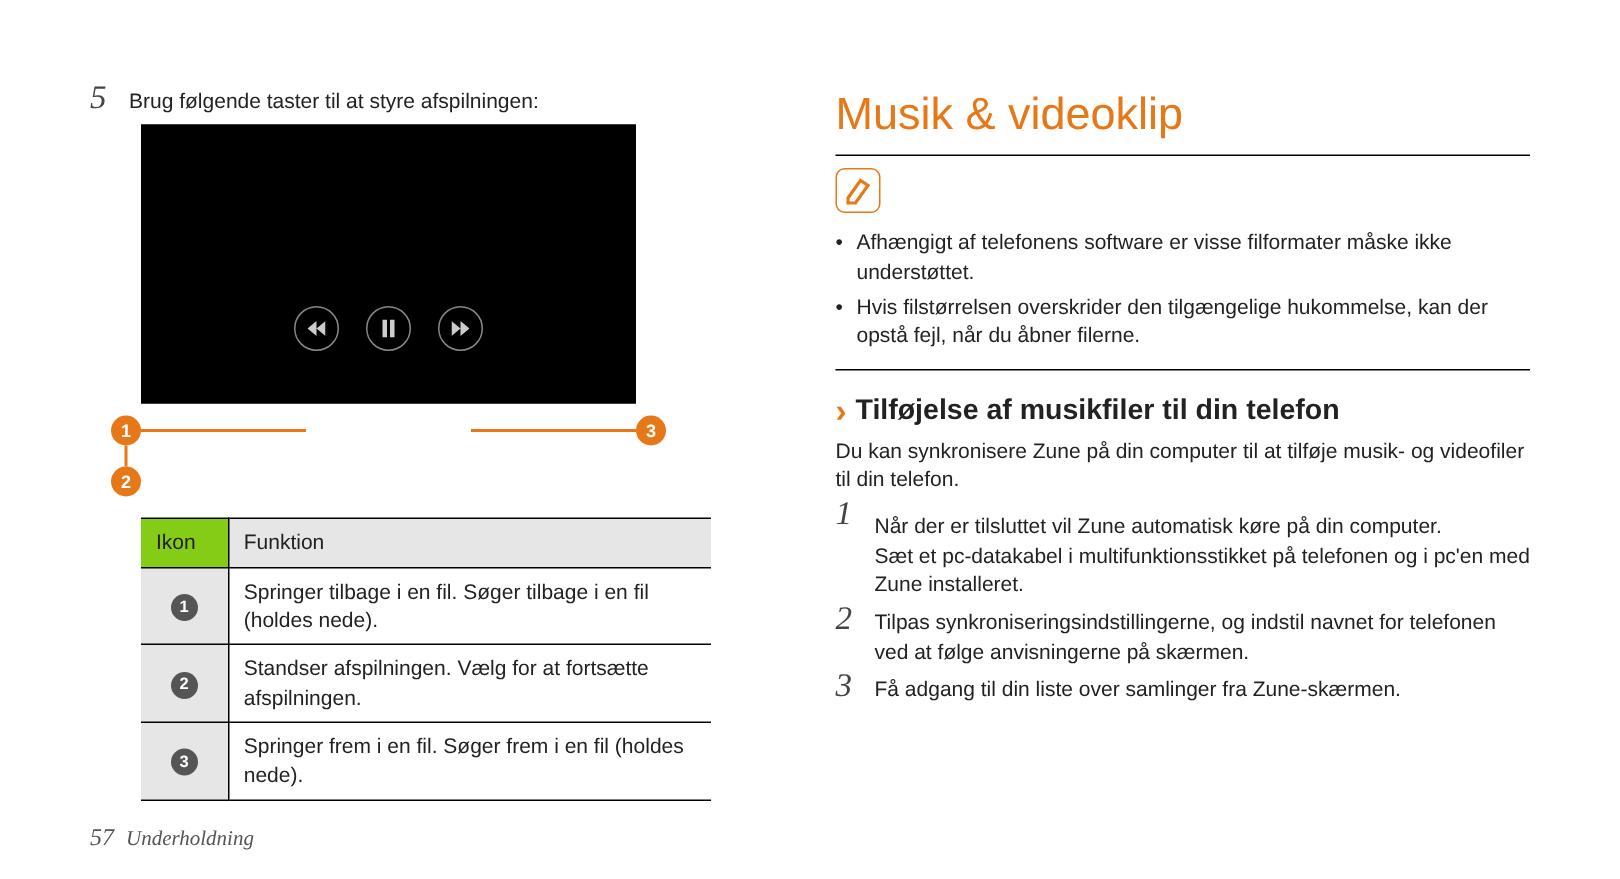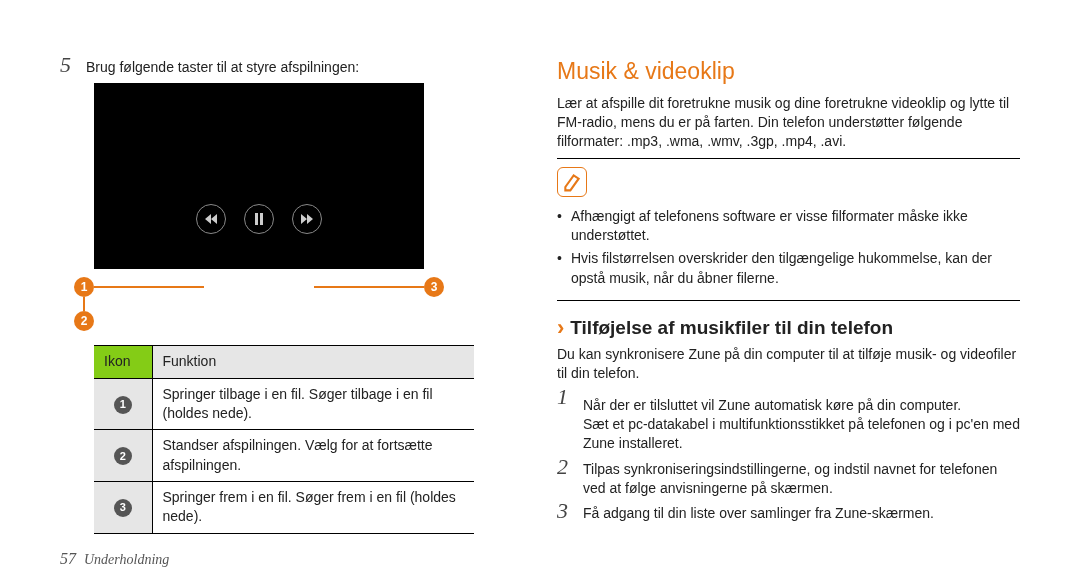--- a/index.html
+++ b/index.html
@@ -120,21 +120,21 @@
   .row-num {
     display:inline-flex; width:18px; height:18px;
     background:#555; color:#fff; border-radius:50%;
     font-size:11px; font-weight:600;
     align-items:center; justify-content:center;
   }
 
   
   .h1-title {
     color: #e77817;
-    font-size: 23px;
+    font-size: 30px;
     font-weight: 500;
     margin-bottom: 6px;
     margin-top:-2px;
   }
   .para { margin-bottom: 6px; }
   .note {
     display:flex; gap:10px;
     border-top:1px solid #000; border-bottom:1px solid #000;
     padding:8px 0; margin: 6px 0 14px 0; flex-direction: column;
   }
@@ -222,31 +222,30 @@
         <tr>
           <td><span class="row-num">3</span></td>
           <td>Springer frem i en fil. Søger frem i en fil (holdes nede).</td>
         </tr>
       </tbody>
     </table>
   </div>
 
   <div class="col">
     <div class="h1-title">Musik &amp; videoklip</div>
-    <div class="para">Lær at afspille dit foretrukne musik og dine foretrukne videoklip og lytte til FM-radio, mens du er på farten. Din telefon understøtter følgende filformater: .mp3, .wma, .wmv, .3gp, .mp4, .avi.</div>
 
     <div class="note">
       <div class="note-icon">
         <svg width="20" height="20" viewBox="0 0 24 24">
             <path d="M4 18 L14 4 L20 8 L10 22 L4 22 Z"></path>
           </svg>
       </div>
       <ul>
         <li>Afhængigt af telefonens software er visse filformater måske ikke understøttet.</li>
-        <li>Hvis filstørrelsen overskrider den tilgængelige hukommelse, kan der opstå musik, når du åbner filerne.</li>
+        <li>Hvis filstørrelsen overskrider den tilgængelige hukommelse, kan der opstå fejl, når du åbner filerne.</li>
       </ul>
     </div>
 
     <div class="h2-sub">
       <span class="chev">›</span>
       <span>Tilføjelse af musikfiler til din telefon</span>
     </div>
     <div class="para">Du kan synkronisere Zune på din computer til at tilføje musik- og videofiler til din telefon.</div>
 
     <div class="step">

